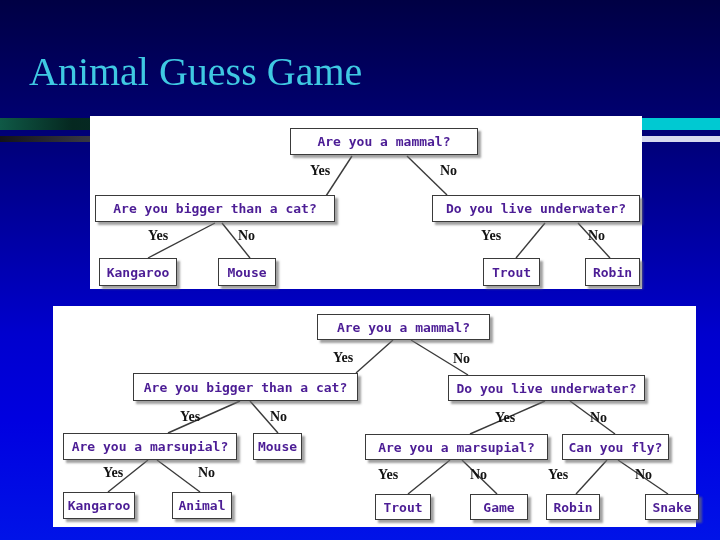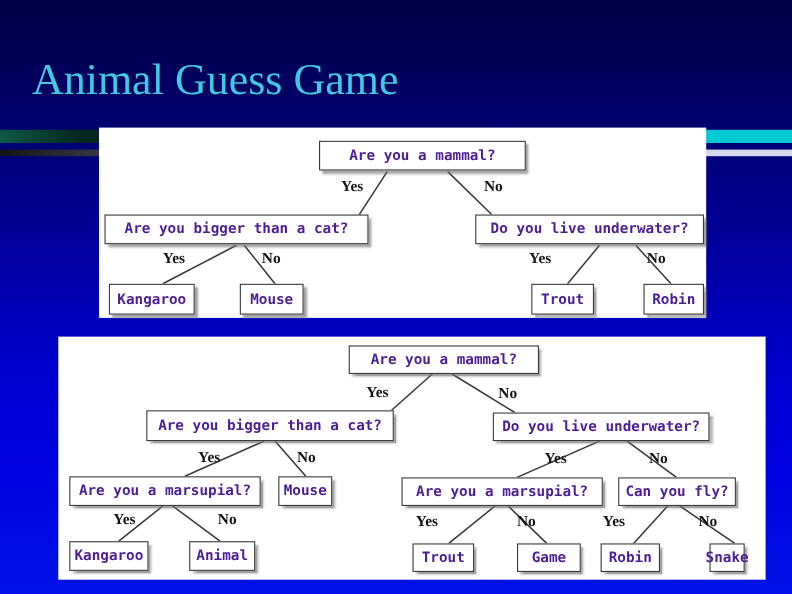--- a/index.html
+++ b/index.html
@@ -79,21 +79,21 @@
       <div class="node" style="left: 395px; top: 69px; width: 197px; height: 26px;">Do you live underwater?</div>
       <div class="node" style="left: 10px; top: 127px; width: 174px; height: 27px;">Are you a marsupial?</div>
       <div class="node" style="left: 200px; top: 127px; width: 49px; height: 27px;">Mouse</div>
       <div class="node" style="left: 312px; top: 128px; width: 183px; height: 26px;">Are you a marsupial?</div>
       <div class="node" style="left: 509px; top: 128px; width: 107px; height: 26px;">Can you fly?</div>
       <div class="node" style="left: 10px; top: 186px; width: 72px; height: 27px;">Kangaroo</div>
       <div class="node" style="left: 119px; top: 186px; width: 60px; height: 27px;">Animal</div>
       <div class="node" style="left: 322px; top: 188px; width: 56px; height: 26px;">Trout</div>
       <div class="node" style="left: 417px; top: 188px; width: 58px; height: 26px;">Game</div>
       <div class="node" style="left: 493px; top: 188px; width: 54px; height: 26px;">Robin</div>
-      <div class="node" style="left: 592px; top: 188px; width: 32px; height: 26px;">Snake</div>
+      <div class="node" style="left: 592px; top: 188px; width: 54px; height: 26px;">Snake</div>
       <div class="edge-label" style="left: 280px; top: 44px;">Yes</div>
       <div class="edge-label" style="left: 400px; top: 45px;">No</div>
       <div class="edge-label" style="left: 127px; top: 103px;">Yes</div>
       <div class="edge-label" style="left: 217px; top: 103px;">No</div>
       <div class="edge-label" style="left: 442px; top: 104px;">Yes</div>
       <div class="edge-label" style="left: 537px; top: 104px;">No</div>
       <div class="edge-label" style="left: 50px; top: 159px;">Yes</div>
       <div class="edge-label" style="left: 145px; top: 159px;">No</div>
       <div class="edge-label" style="left: 325px; top: 161px;">Yes</div>
       <div class="edge-label" style="left: 417px; top: 161px;">No</div>

